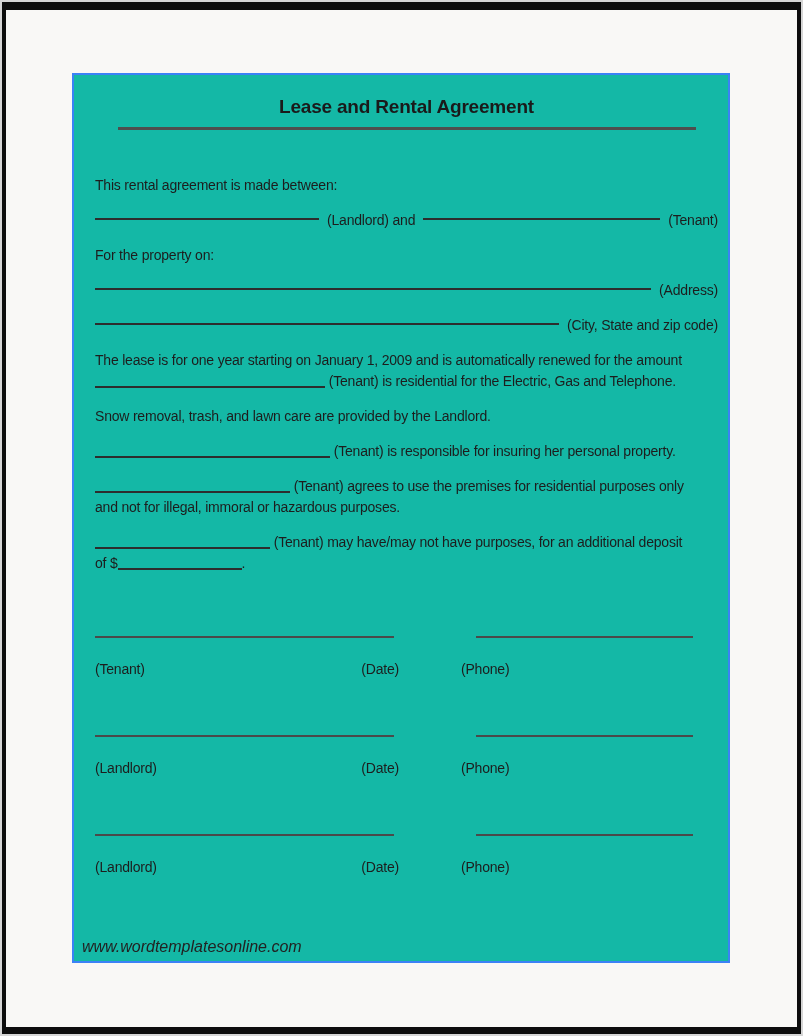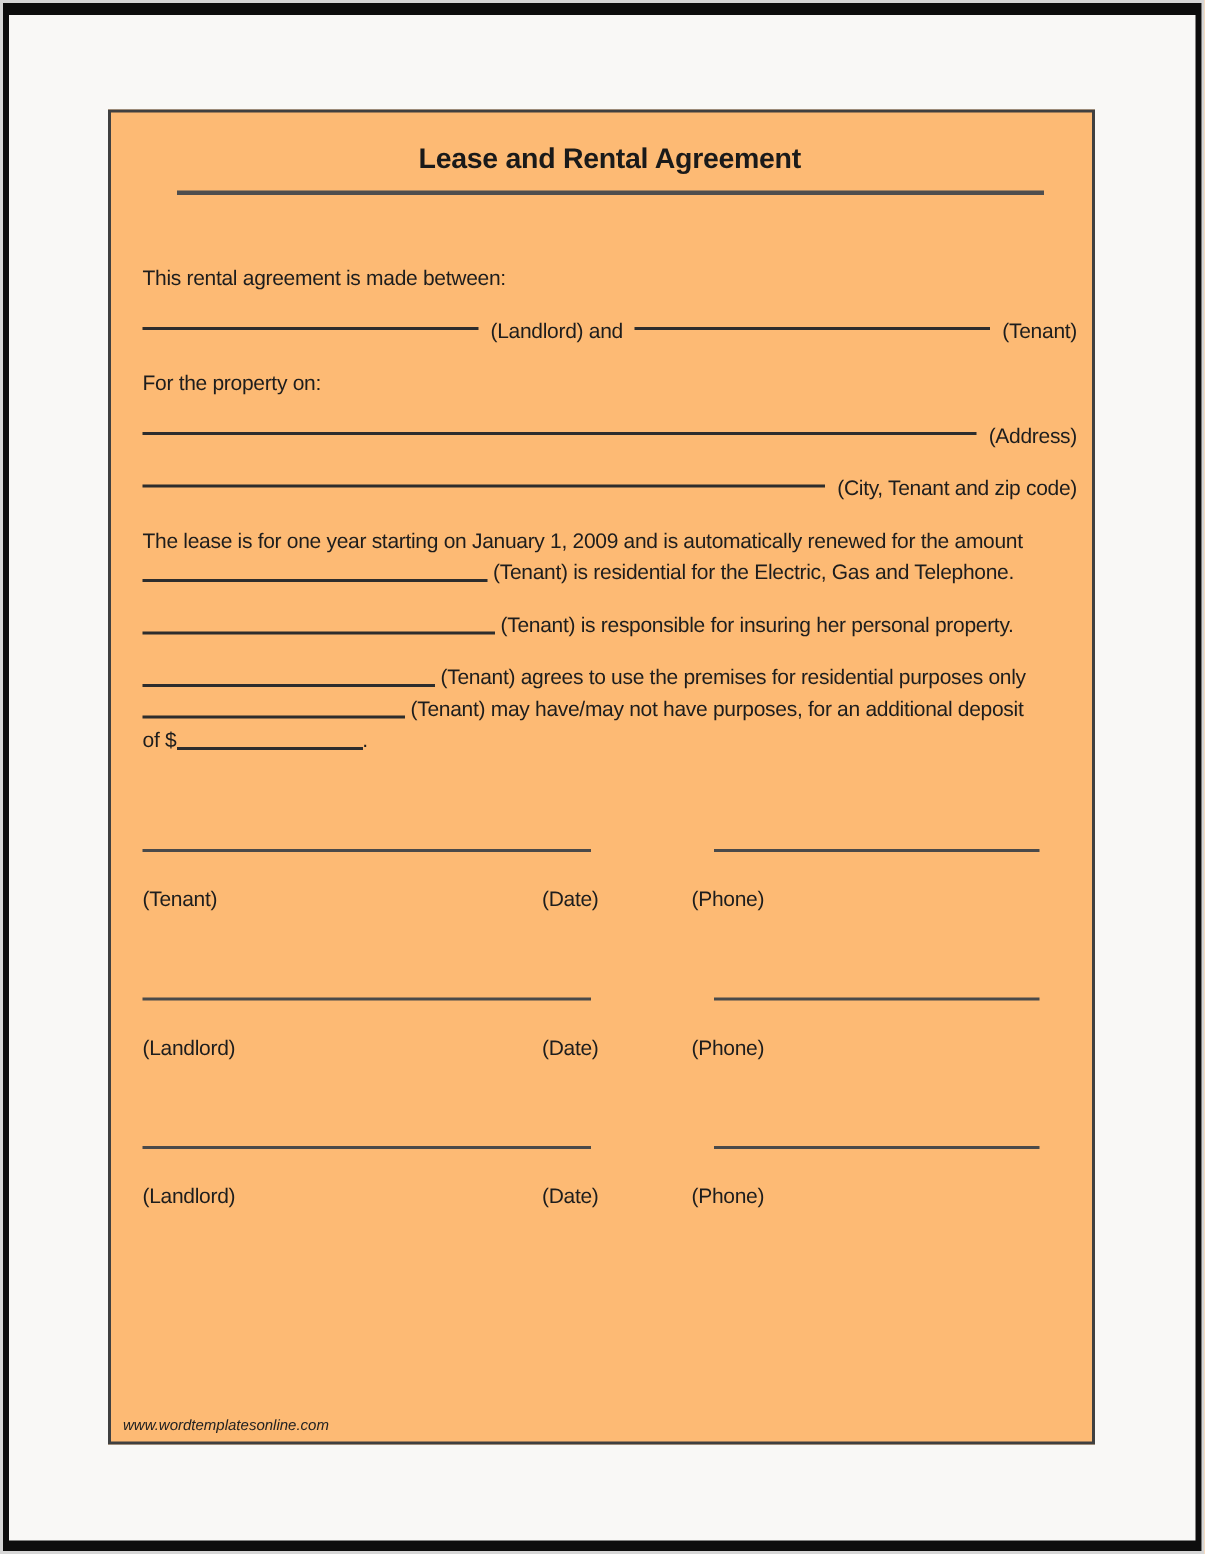--- a/index.html
+++ b/index.html
@@ -23,22 +23,22 @@
     border-right: 4px solid #0d0d0d;
     background: #f9f8f6;
     position: relative;
   }
   .doc {
     position: absolute;
     left: 66px;
     top: 63px;
     width: 658px;
     height: 890px;
-    border: 2px solid #404040;
-    background: #fdba74;
+    border: 2px solid #3b82f6;
+    background: #14b8a6;
     padding: 0 10px 0 21px;
   }
   .doc-title {
     margin-top: 21px;
     text-align: center;
     font-size: 19px;
     font-weight: bold;
     color: #1a1a1a;
     letter-spacing: -0.2px;
   }
@@ -83,21 +83,21 @@
     width: 304px;
     display: flex;
     justify-content: space-between;
   }
   .sig-phone { margin-left: 62px; }
   .footer-url {
     position: absolute;
     left: 8px;
     bottom: 5px;
     font-style: italic;
-    font-size: 10px;
+    font-size: 16px;
     color: #222222;
   }
 </style>
 </head>
 <body>
 
 <div class="frame">
   <div class="frame-inner">
     <div class="doc">
 
@@ -117,40 +117,42 @@
 
         <div class="row">For the property on:</div>
 
         <div class="row fillrow">
           <span class="blank grow"></span>
           <span>(Address)</span>
         </div>
 
         <div class="row fillrow">
           <span class="blank grow"></span>
-          <span>(City, Tenant and zip code)</span>
+          <span>(City, State and zip code)</span>
         </div>
 
         <div class="row tight">The lease is for one year starting on January 1, 2009 and is automatically renewed for the amount</div>
 
         <div class="row">
           <span class="blank w230"></span>
           <span>(Tenant) is residential for the Electric, Gas and Telephone.</span>
         </div>
 
+        <div class="row">Snow removal, trash, and lawn care are provided by the Landlord.</div>
 
         <div class="row">
           <span class="blank w235"></span>
           <span>(Tenant) is responsible for insuring her personal property.</span>
         </div>
 
         <div class="row tight">
           <span class="blank w195"></span>
           <span>(Tenant) agrees to use the premises for residential purposes only</span>
         </div>
+        <div class="row">and not for illegal, immoral or hazardous purposes.</div>
 
         <div class="row tight">
           <span class="blank w175"></span>
           <span>(Tenant) may have/may not have purposes, for an additional deposit</span>
         </div>
         <div class="row tight">
           <span>of $</span><span class="blank w124"></span><span>.</span>
         </div>
 
         <div class="signatures">

